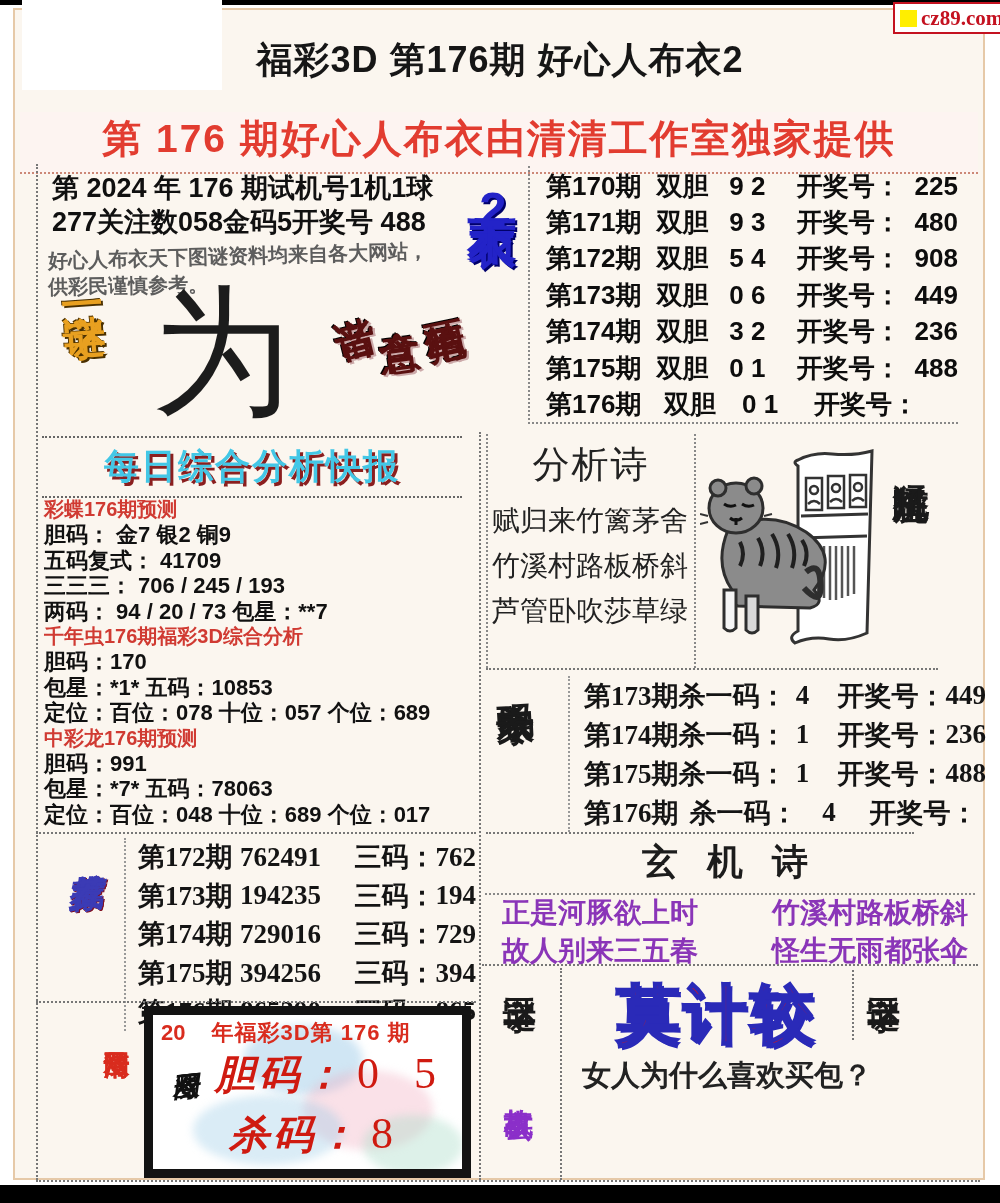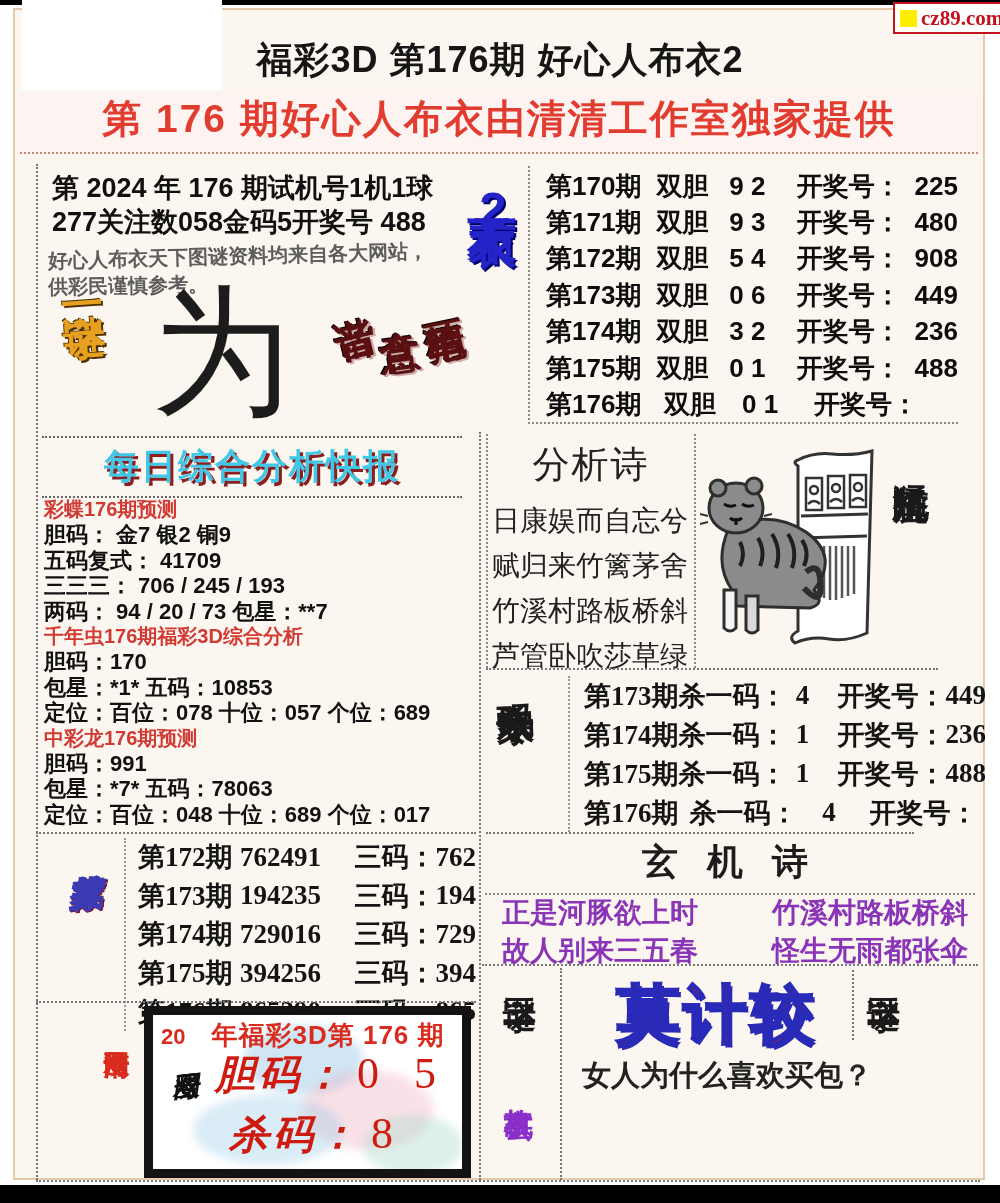--- a/index.html
+++ b/index.html
@@ -21,21 +21,21 @@
 
   .logo { left:893px; top:2px; height:32px; min-width:104px; background:#fff;
           border:2px solid #c41220; display:flex; align-items:center; gap:4px; padding:0 5px; }
   .logo-mark { width:17px; height:17px; background:#ffee00; }
   .logo-text { color:#c41220; font-family:"Liberation Serif","DejaVu Serif",serif;
                font-size:21px; font-weight:bold; }
 
   .header-title { left:0; top:36px; width:1000px; text-align:center;
                   font-size:36px; font-weight:bold; color:#161616; letter-spacing:1px; }
 
-  .banner { left:20px; top:92px; width:958px; text-align:center; padding-bottom:6px;
+  .banner { left:20px; top:112px; width:958px; text-align:center; padding-bottom:6px;
             font-size:39px; font-weight:bold; color:#e23c30; letter-spacing:2px;
             border-bottom:2px dotted #cc8877; background:#fdf4f1; }
 
   
   .intro-line  { left:52px; width:430px; font-size:27px; font-weight:bold; color:#101010; }
   .intro-note  { left:48px; width:440px; font-size:20px; font-weight:bold; color:#5d5d5d; }
 
   .riddle-label { left:58px; top:282px; font-size:42px; font-weight:bold; color:#e8a020;
                   line-height:1.08; transform:rotate(-4deg);
                   text-shadow:2px 2px 0 #4a3000, -1px -1px 0 #4a3000; }
@@ -114,21 +114,21 @@
 
   
   .double-side-title { left:102px; top:1032px; font-size:26px; font-weight:bold;
                        color:#d92c1e; line-height:1.12; }
   .double-box { left:144px; top:1006px; width:327px; height:172px;
                 border:9px solid #131313; background:#fff; overflow:hidden; }
   .blob { position:absolute; border-radius:50%; filter:blur(4px); }
   .double-box-title { position:absolute; left:8px; top:3px; display:flex; align-items:baseline;
                       color:#d92c1e; font-weight:bold; }
   .year-prefix { font-size:22px; margin-right:26px; }
-  .box-title-text { font-size:26px; letter-spacing:1px; }
+  .box-title-text { font-size:22px; letter-spacing:1px; }
   .double-vlabel { position:absolute; left:12px; top:38px; font-size:27px; color:#111;
                    font-family:"Liberation Serif","DejaVu Serif",serif; font-style:italic;
                    font-weight:bold; line-height:1.18; transform:rotate(-6deg); }
   .double-row { position:absolute; display:flex; align-items:baseline; }
   .double-label { color:#cf1a10; font-family:"Liberation Serif","DejaVu Serif",serif;
                   font-style:italic; font-weight:bold; font-size:40px; letter-spacing:4px; }
   .double-value { color:#cf1a10; font-family:"Liberation Serif","DejaVu Serif",serif;
                   font-size:44px; letter-spacing:12px; margin-left:10px; }
 
   
@@ -242,21 +242,20 @@
     <div class="t-black">包星：*1* 五码：10853</div>
     <div class="t-black">定位：百位：078 十位：057 个位：689</div>
     <div class="t-red">中彩龙176期预测</div>
     <div class="t-black">胆码：991</div>
     <div class="t-black">包星：*7* 五码：78063</div>
     <div class="t-black">定位：百位：048 十位：689 个位：017</div>
   </div>
 
   <div class="abs apoem">
     <div class="apoem-title">分析诗</div>
-    <div class="apoem-line">日康娱而自忘兮</div>
     <div class="apoem-line">赋归来竹篱茅舍</div>
     <div class="apoem-line">竹溪村路板桥斜</div>
     <div class="apoem-line">芦管卧吹莎草绿</div>
   </div>
 
   <div class="abs tiger-wrap">
     <svg width="180" height="226" viewBox="0 0 180 226">
 
       <path d="M98,22 q16,-8 34,-6 q22,2 40,-3 l-5,182 q-20,9 -38,6 q-18,-3 -34,4 q-8,-6 3,-12 l0,-165 q-6,-4 0,-6 z" fill="#ffffff" stroke="#333" stroke-width="3"></path>
       <line x1="101" y1="78" x2="168" y2="76" stroke="#333" stroke-width="3"></line>

